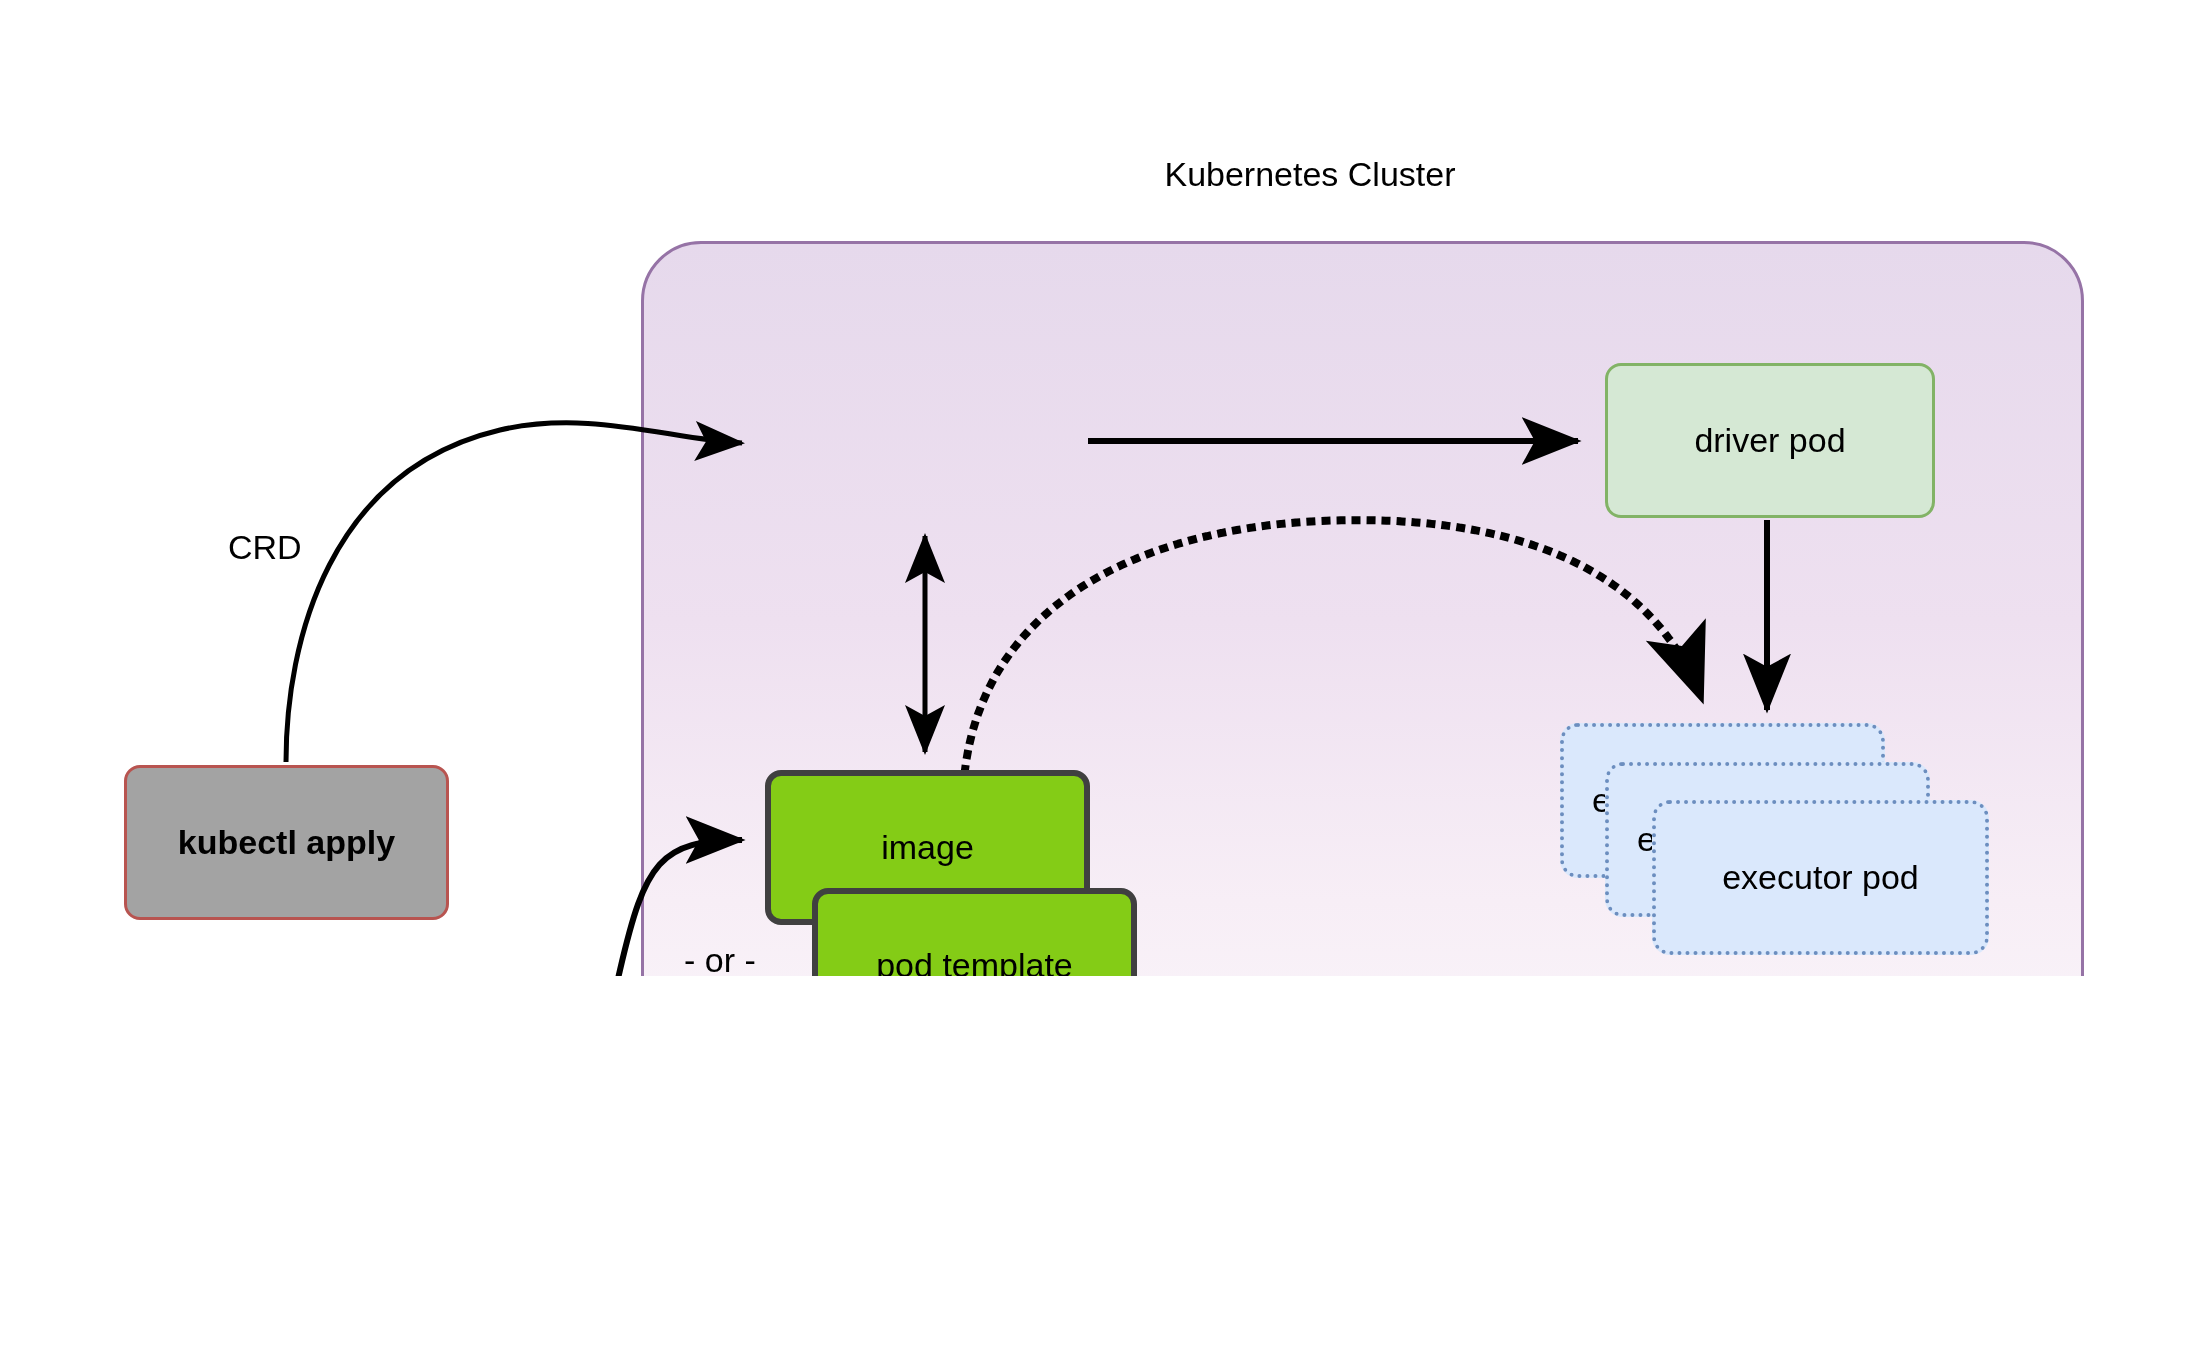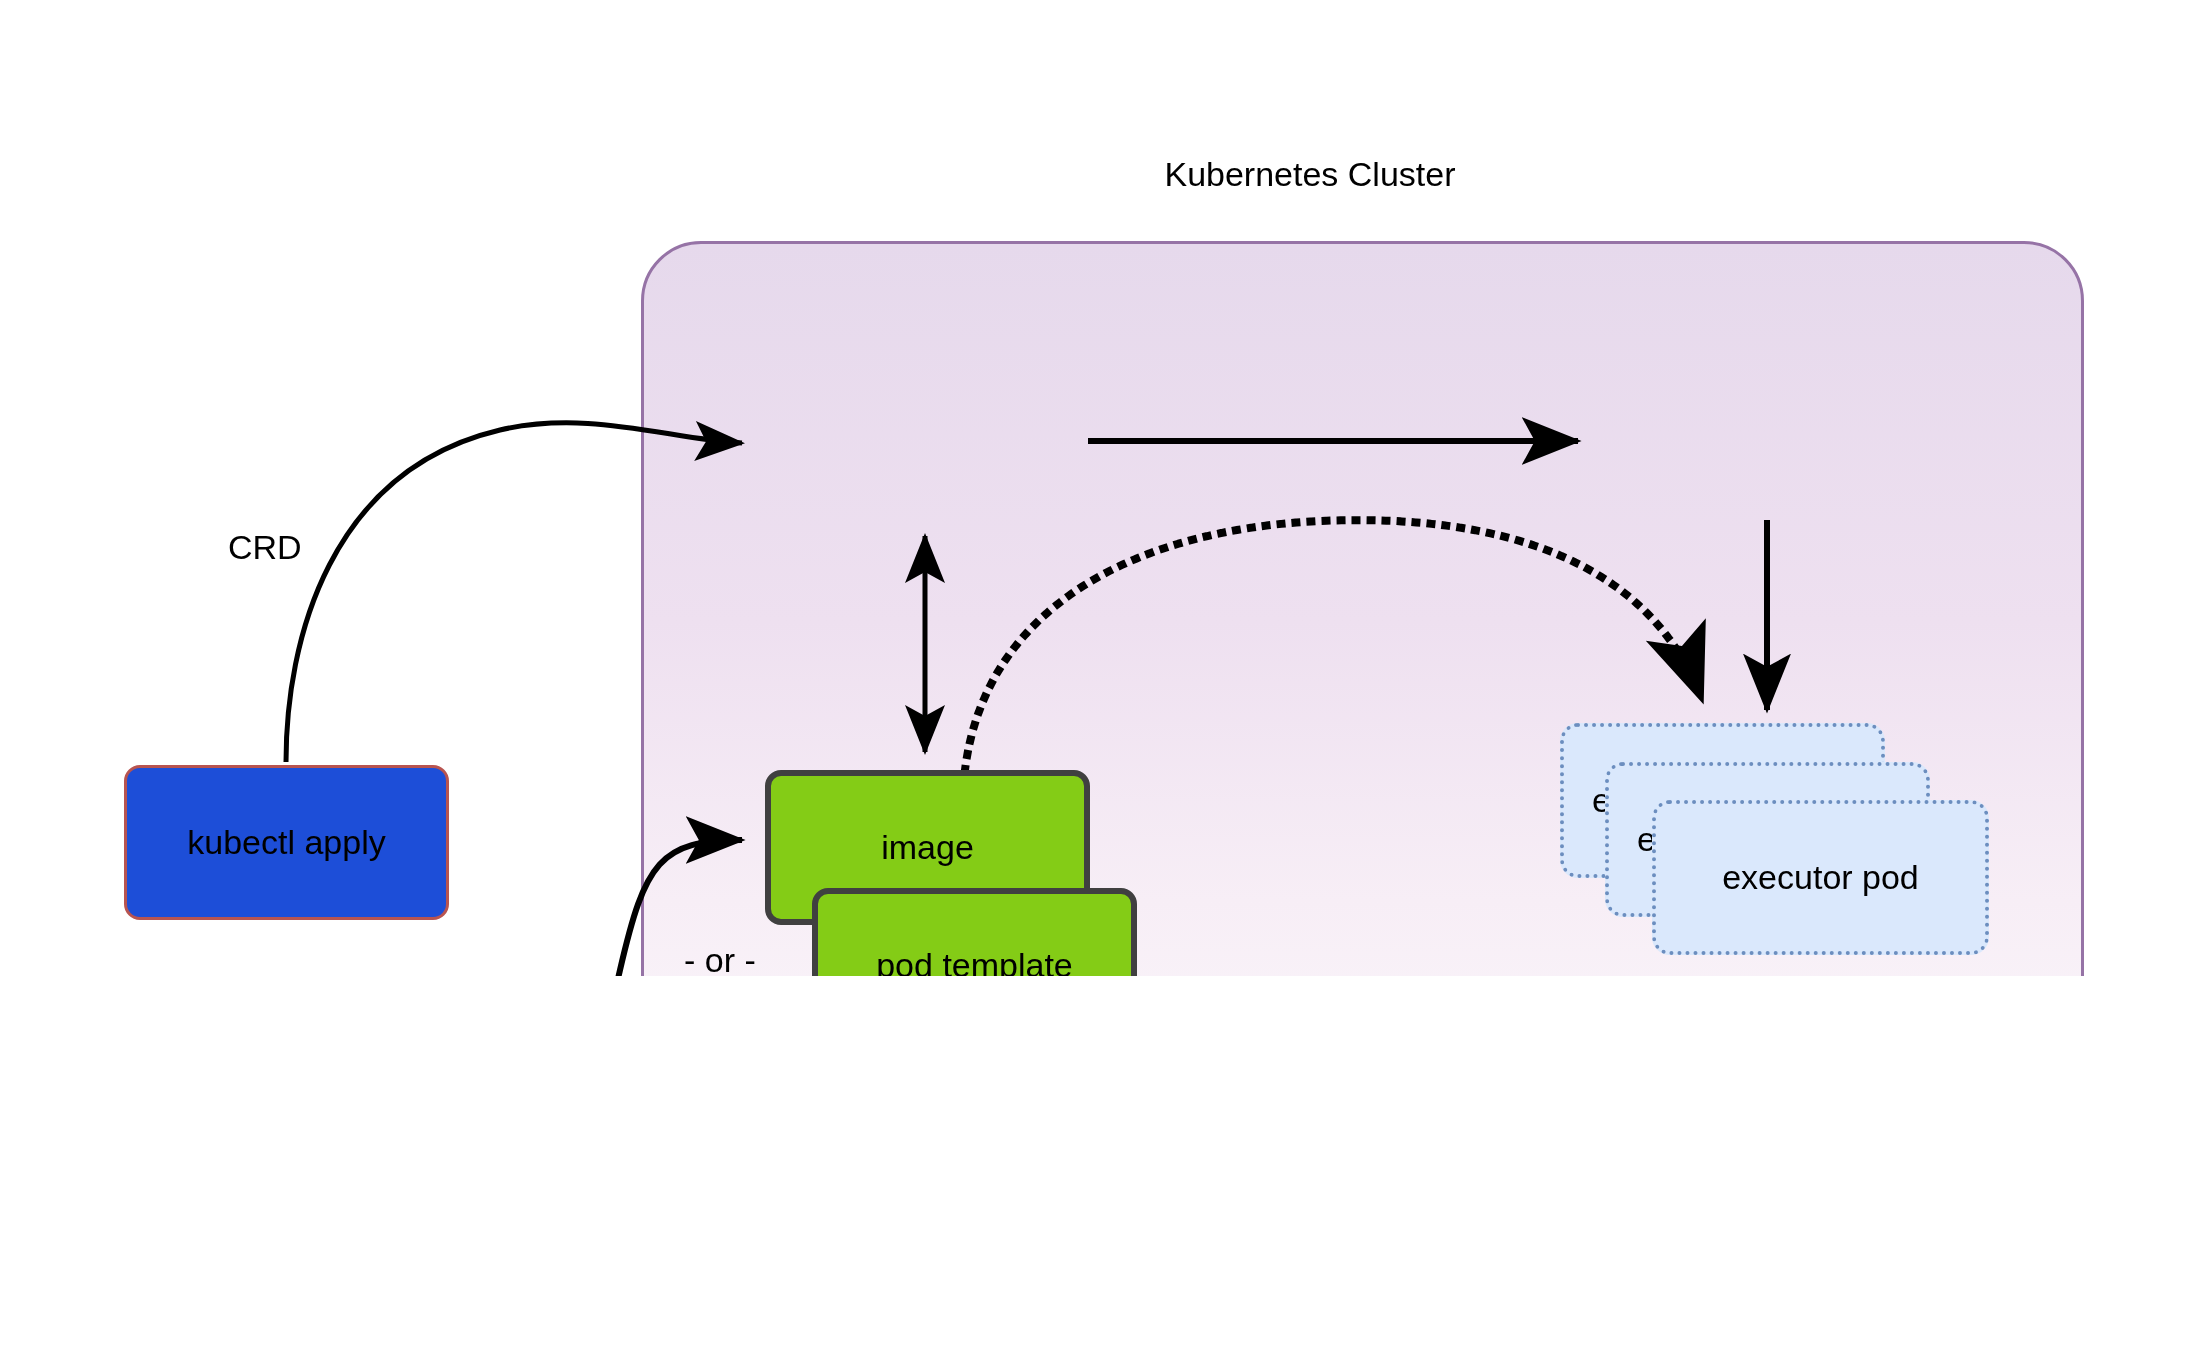--- a/index.html
+++ b/index.html
@@ -31,22 +31,23 @@
     text-align: center;
     color: #000000;
     line-height: 1.18;
     border-radius: 16px;
   }
   .node-green {
     background: #d5e8d4;
     border: 3px solid #82b366;
   }
   .node-red {
-    background: #1d4ed8;
+    background: #a3a3a3;
     border: 3px solid #b85450;
+    font-weight: bold;
   }
   .node-blue {
     background: #84cc16;
     border: 6px solid #404040;
     text-align: right;
   }
   .node-blue-dotted {
     background: #dae8fc;
     border: 4px dotted #6c8ebf;
     border-radius: 18px;
@@ -138,20 +139,23 @@
     <g>
       <path d="M 452 1098 C 560 1098 600 1060 620 970 C 645 862 660 840 742 840" fill="none" stroke="#000000" stroke-width="6" marker-end="url(#arrow)"></path>
     </g>
   </svg>
 
   <div class="caption" id="crd-label">CRD</div>
 
   <div class="caption" id="or-label">- or -</div>
 
 
+  <div class="node node-green" id="driver-node">
+    <span>driver pod</span>
+  </div>
 
   <div class="node node-blue" id="image-node">
     <span>image</span>
   </div>
 
   <div class="node node-blue" id="pod-template-node">
     <span>pod template</span>
   </div>
 
   <div class="node node-red" id="kubectl-node">

